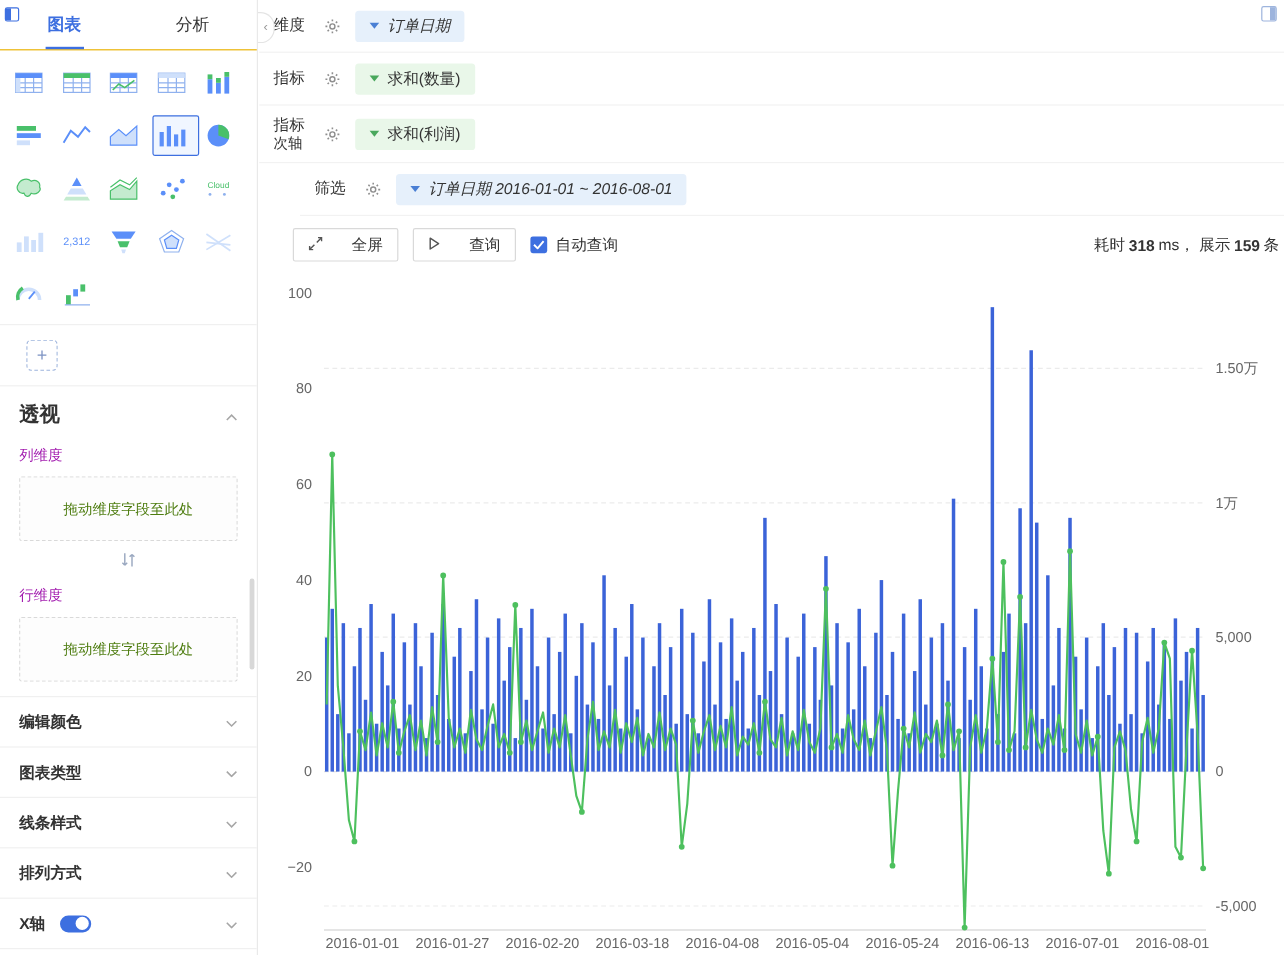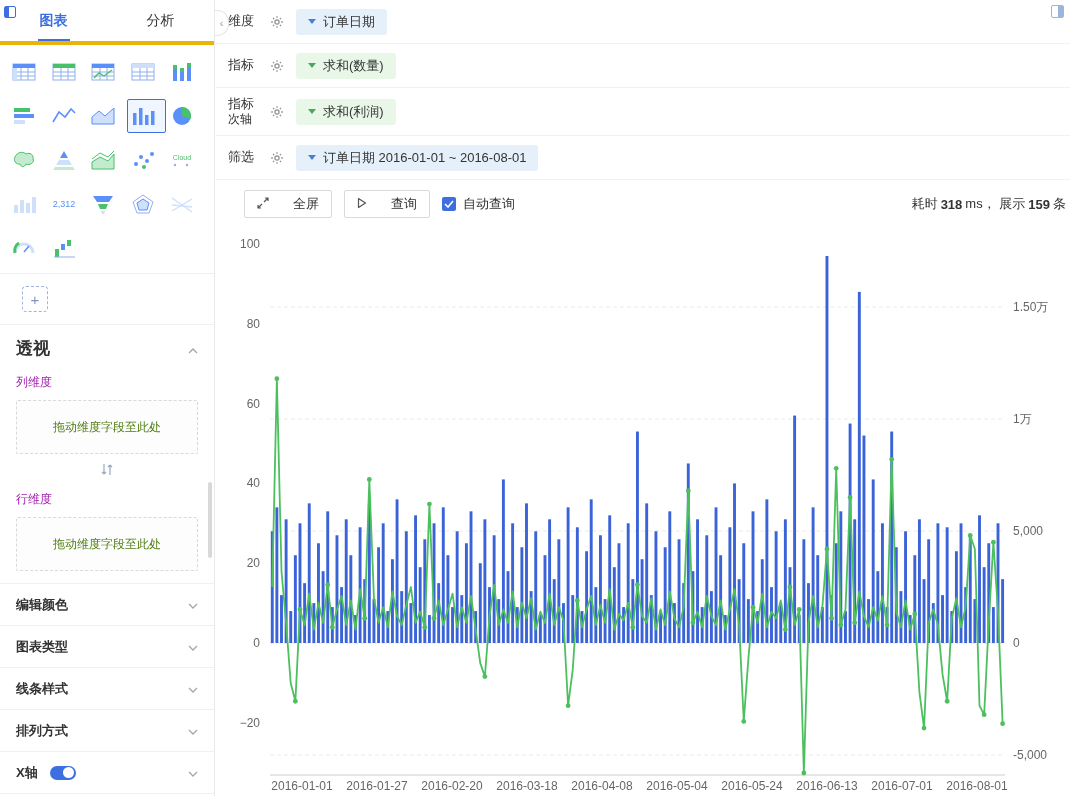--- a/index.html
+++ b/index.html
@@ -3,21 +3,21 @@
 <meta charset="utf-8">
 <style>
   html,body{margin:0;padding:0;overflow:hidden;}
   body{width:1070px;height:796px;position:relative;background:#fff;
        font-family:"Liberation Sans",sans-serif;color:#333;font-size:13px;}
   
   .sidebar{position:absolute;left:0;top:0;width:215px;height:796px;background:#fff;
            border-right:1px solid #e9e9e9;box-sizing:border-box;}
   .app-ico{position:absolute;left:4px;top:6px;width:12px;height:12px;border:1.5px solid #3d6fe0;
            border-radius:2px;box-sizing:border-box;background:linear-gradient(90deg,#3d6fe0 45%,#fff 45%);}
-  .tabs{height:41px;border-bottom:4px solid #eab308;display:flex;}
+  .tabs{height:41px;border-bottom:1px solid #eab308;display:flex;}
   .tab{flex:1;display:flex;align-items:center;justify-content:center;cursor:pointer;position:relative;
        font-size:14px;color:#333;}
   .tab.active{color:#3d6fe0;font-weight:bold;}
   .tab.active::after{content:"";position:absolute;bottom:0;left:50%;margin-left:-16px;width:32px;height:2px;background:#3d6fe0;}
   .icon-grid{display:grid;grid-template-columns:repeat(5,1fr);padding:10px 8px 8px;row-gap:10px;}
   .cell{height:32px;display:flex;align-items:center;justify-content:flex-start;border:1px solid transparent;
         border-radius:2px;cursor:pointer;}
   .cell.selected{border-color:#3d6fe0;background:#f0f6ff;}
   .divider{border-top:1px solid #f0f0f0;}
   .add-row{padding:12px 0 12px 22px;}
@@ -41,21 +41,21 @@
                    font-size:11px;cursor:pointer;z-index:5;}
   
   .main{position:absolute;left:216px;top:0;right:0;bottom:0;background:#fff;}
   .crow{display:flex;align-items:center;border-bottom:1px solid #f2f2f2;padding-left:12px;box-sizing:border-box;}
   .crow .lbl{min-width:34px;font-size:13px;color:#333;line-height:1.25;}
   .crow .lbl .sub{display:block;font-size:12px;}
   .gearwrap{margin:0 12px 0 8px;display:flex;align-items:center;cursor:pointer;}
   .chip{display:inline-flex;align-items:center;gap:7px;height:26px;padding:0 12px;border-radius:3px;
         font-size:13px;color:#333;cursor:pointer;}
   .chip .caret{width:0;height:0;border-left:4px solid transparent;border-right:4px solid transparent;border-top:5px solid #4a7fd4;}
-  .chip.dimension{background:#e6f0fb;}
+  .chip.dimension{background:#e6f0fb;font-style:italic;}
   .chip.measure{background:#e9f7e9;}
   .chip.measure .caret{border-top-color:#49a85c;}
   .toolbar{height:48px;display:flex;align-items:center;gap:12px;padding-left:28px;position:relative;}
   .btn{display:inline-flex;align-items:center;gap:24px;height:28px;padding:0 12px;background:#fff;
        border:1px solid #d9d9d9;border-radius:2px;font-size:13px;color:#333;cursor:pointer;}
   .autoq{display:inline-flex;align-items:center;gap:7px;cursor:pointer;}
   .cb{width:14px;height:14px;background:#3d6fe0;border-radius:2px;display:inline-flex;align-items:center;justify-content:center;}
   .stats{position:absolute;right:4px;top:0;height:48px;display:flex;align-items:center;font-size:13px;color:#333;white-space:nowrap;}
   .stats b{font-weight:bold;margin:0 3px;}
   .chartwrap{position:absolute;left:0;top:228px;right:0;bottom:0;}
@@ -383,21 +383,21 @@
               <line x1="9.9" y1="4.1" x2="11" y2="3"></line>
               <line x1="3" y1="11" x2="4.1" y2="9.9"></line>
             </g>
           </svg>
         </span>
         <span class="chip measure">
           <span class="caret"></span>
           <span>求和(利润)</span>
         </span>
       </div>
-      <div class="crow" style="height: 44px;">
+      <div class="crow" style="height: 44px; margin-left: 34px;">
         <span class="lbl">筛选</span>
         <span class="gearwrap">
           <svg width="14" height="14" viewBox="0 0 14 14">
             <circle cx="7" cy="7" r="2.1" fill="none" stroke="#8f8f8f" stroke-width="1.2"></circle>
             <g stroke="#8f8f8f" stroke-width="1.3">
               <line x1="11.2" y1="7" x2="12.8" y2="7"></line>
               <line x1="1.2" y1="7" x2="2.8" y2="7"></line>
               <line x1="7" y1="11.2" x2="7" y2="12.8"></line>
               <line x1="7" y1="1.2" x2="7" y2="2.8"></line>
               <line x1="9.9" y1="9.9" x2="11" y2="11"></line>

